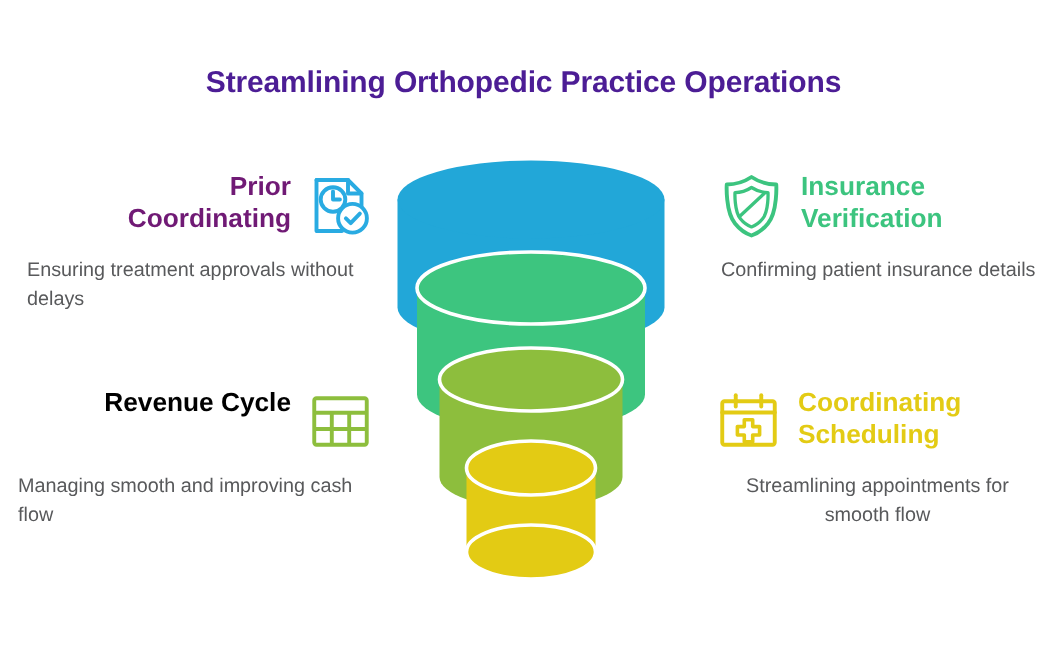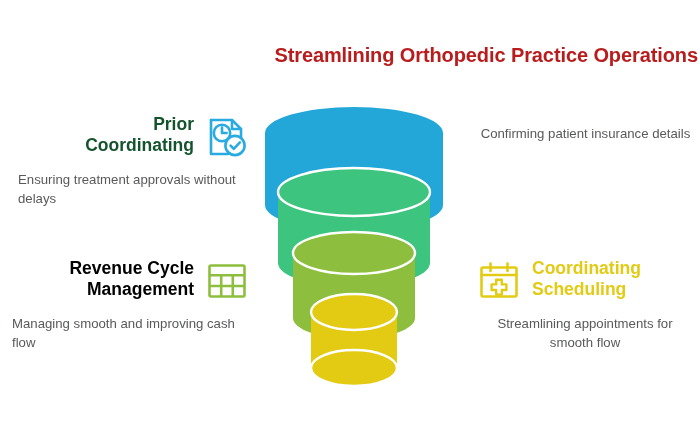--- a/index.html
+++ b/index.html
@@ -21,24 +21,24 @@
     inset: 0;
     background: #ffffff;
   }
 
   
   .title {
     position: absolute;
     top: 44px;
     left: 0;
     width: 698px;
-    text-align: right;
+    text-align: center;
     font-size: 20px;
     font-weight: bold;
-    color: #b91c1c;
+    color: #4c1d95;
     letter-spacing: -0.1px;
   }
 
   
   .funnel {
     position: absolute;
     left: 249px;
     top: 100px;
     width: 210px;
     height: 310px;
@@ -81,21 +81,21 @@
   
   .block.right .head-text { text-align: left; }
   .block.right .desc { text-align: center; }
 
   
   #block-prior-authorization { left: 18px; top: 114px; width: 232px; }
   #block-insurance-verification { left: 478px; top: 114px; width: 215px; }
   #block-revenue-cycle-management { left: 12px; top: 258px; width: 238px; }
   #block-appointment-scheduling { left: 476px; top: 258px; width: 218px; }
 
-  #block-prior-authorization .head-text { color: #14532d; }
+  #block-prior-authorization .head-text { color: #701a75; }
   #block-insurance-verification .head-text { color: #3cc47f; }
   #block-revenue-cycle-management .head-text { color: #000000; }
   #block-appointment-scheduling .head-text { color: #e3cb14; }
 </style>
 </head>
 <body>
 
 <div id="infographic">
 
   <div class="title">Streamlining Orthopedic Practice Operations</div>
@@ -147,28 +147,43 @@
           <path d="M18,13.6 V19 H22.6"></path>
           <circle cx="31" cy="31.5" r="9.6" fill="#ffffff"></circle>
           <path d="M26.6,31.6 l3.2,3.2 l6.1,-6.4"></path>
         </svg>
       </span>
     </div>
     <div class="desc">Ensuring treatment approvals without delays</div>
   </div>
 
   <div class="block right" id="block-insurance-verification">
+    <div class="block-head">
+      <span class="icon-wrap">
+        <svg width="46" height="46" viewBox="0 0 46 46" fill="none" stroke="#3cc47f" stroke-width="2.6" stroke-linecap="round" stroke-linejoin="round">
+          <path d="M23,4 C17,8 11,9 6.5,9 C6.5,9 5.5,27 12,35 C16,40 20,42 23,43
+                   C26,42 30,40 34,35 C40.5,27 39.5,9 39.5,9 C35,9 29,8 23,4 Z"></path>
+          <path d="M23,11 C19,13.6 15,14.4 12,14.4 C12,14.4 11.4,26.6 15.6,31.9
+                   C18.2,35.2 21,36.6 23,37.3 C25,36.6 27.8,35.2 30.4,31.9
+                   C34.6,26.6 34,14.4 34,14.4 C31,14.4 27,13.6 23,11 Z" stroke-width="2.2"></path>
+          <path d="M15.2,30.2 L31.3,15.2" stroke-width="2.2"></path>
+        </svg>
+      </span>
+      <div class="head-text">
+        <div>Insurance</div>
+        <div>Verification</div>
+      </div>
+    </div>
     <div class="desc">Confirming patient insurance details</div>
   </div>
 
   <div class="block left" id="block-revenue-cycle-management">
     <div class="block-head">
       <div class="head-text">
         <div>Revenue Cycle</div>
-        <div>Management</div>
       </div>
       <span class="icon-wrap">
         <svg width="46" height="46" viewBox="0 0 46 46" fill="none" stroke="#8dbe3d" stroke-width="2.6" stroke-linejoin="round">
           <rect x="5.5" y="7.5" width="35" height="31" rx="1.5"></rect>
           <path d="M5.5,17.2 H40.5"></path>
           <path d="M5.5,28 H40.5"></path>
           <path d="M17.2,17.2 V38.5"></path>
           <path d="M28.8,17.2 V38.5"></path>
         </svg>
       </span>

